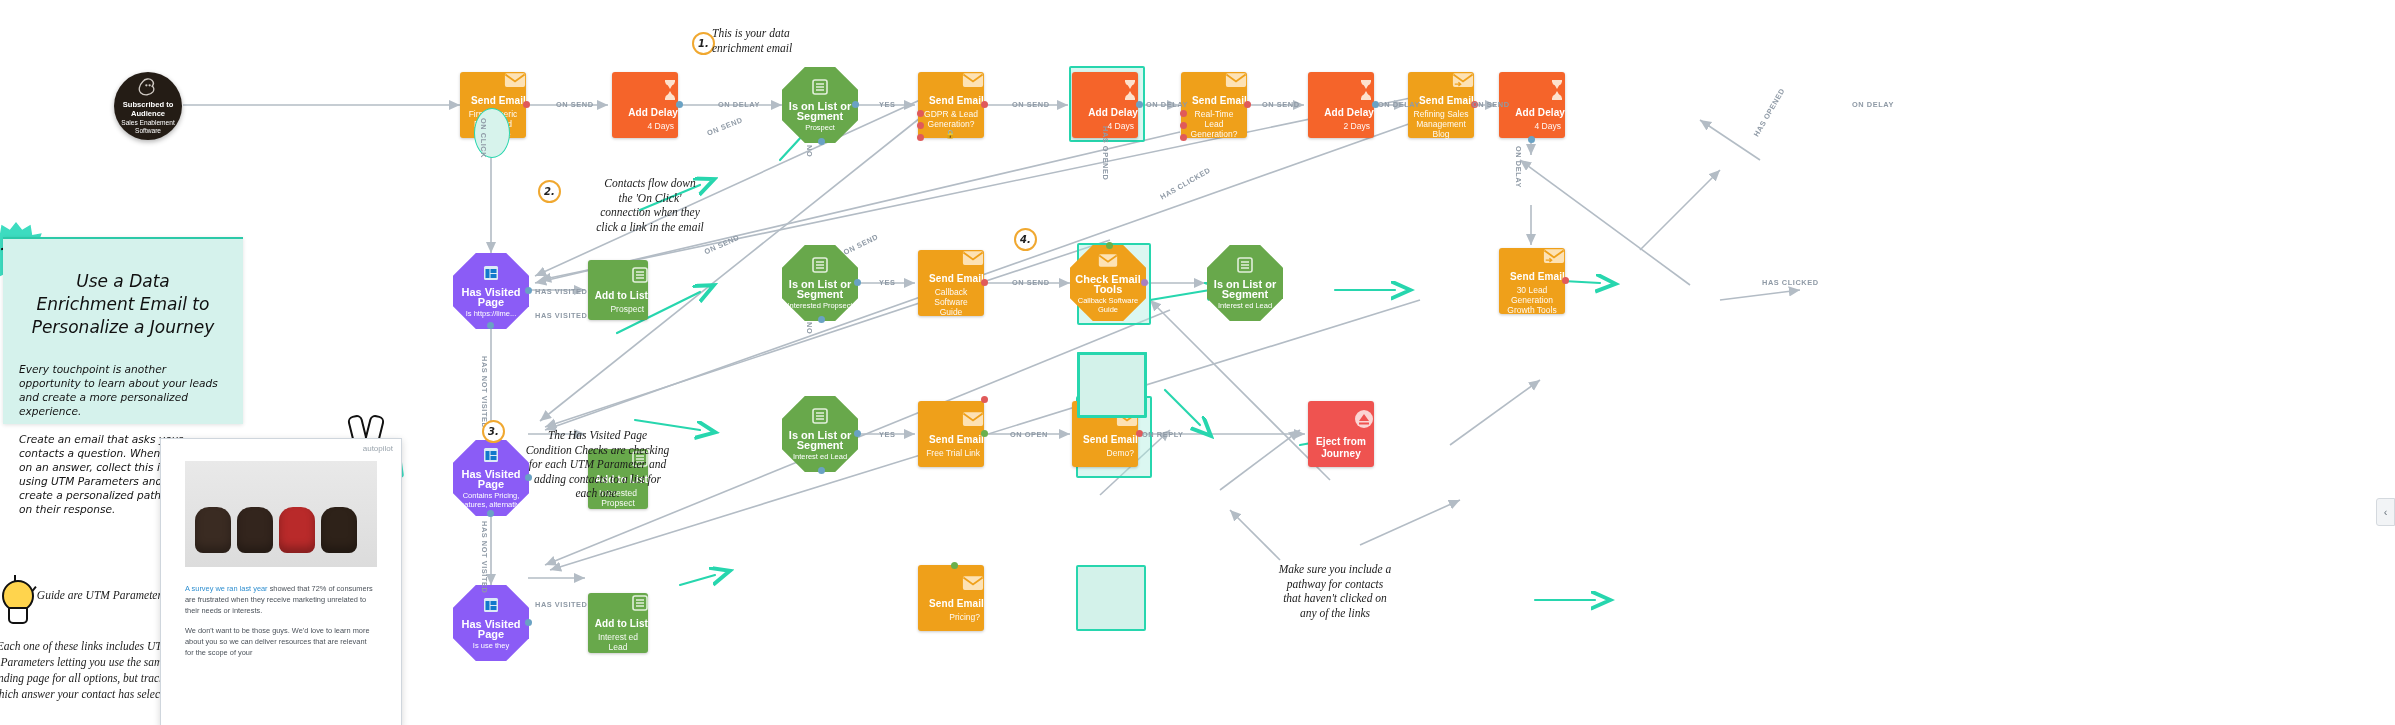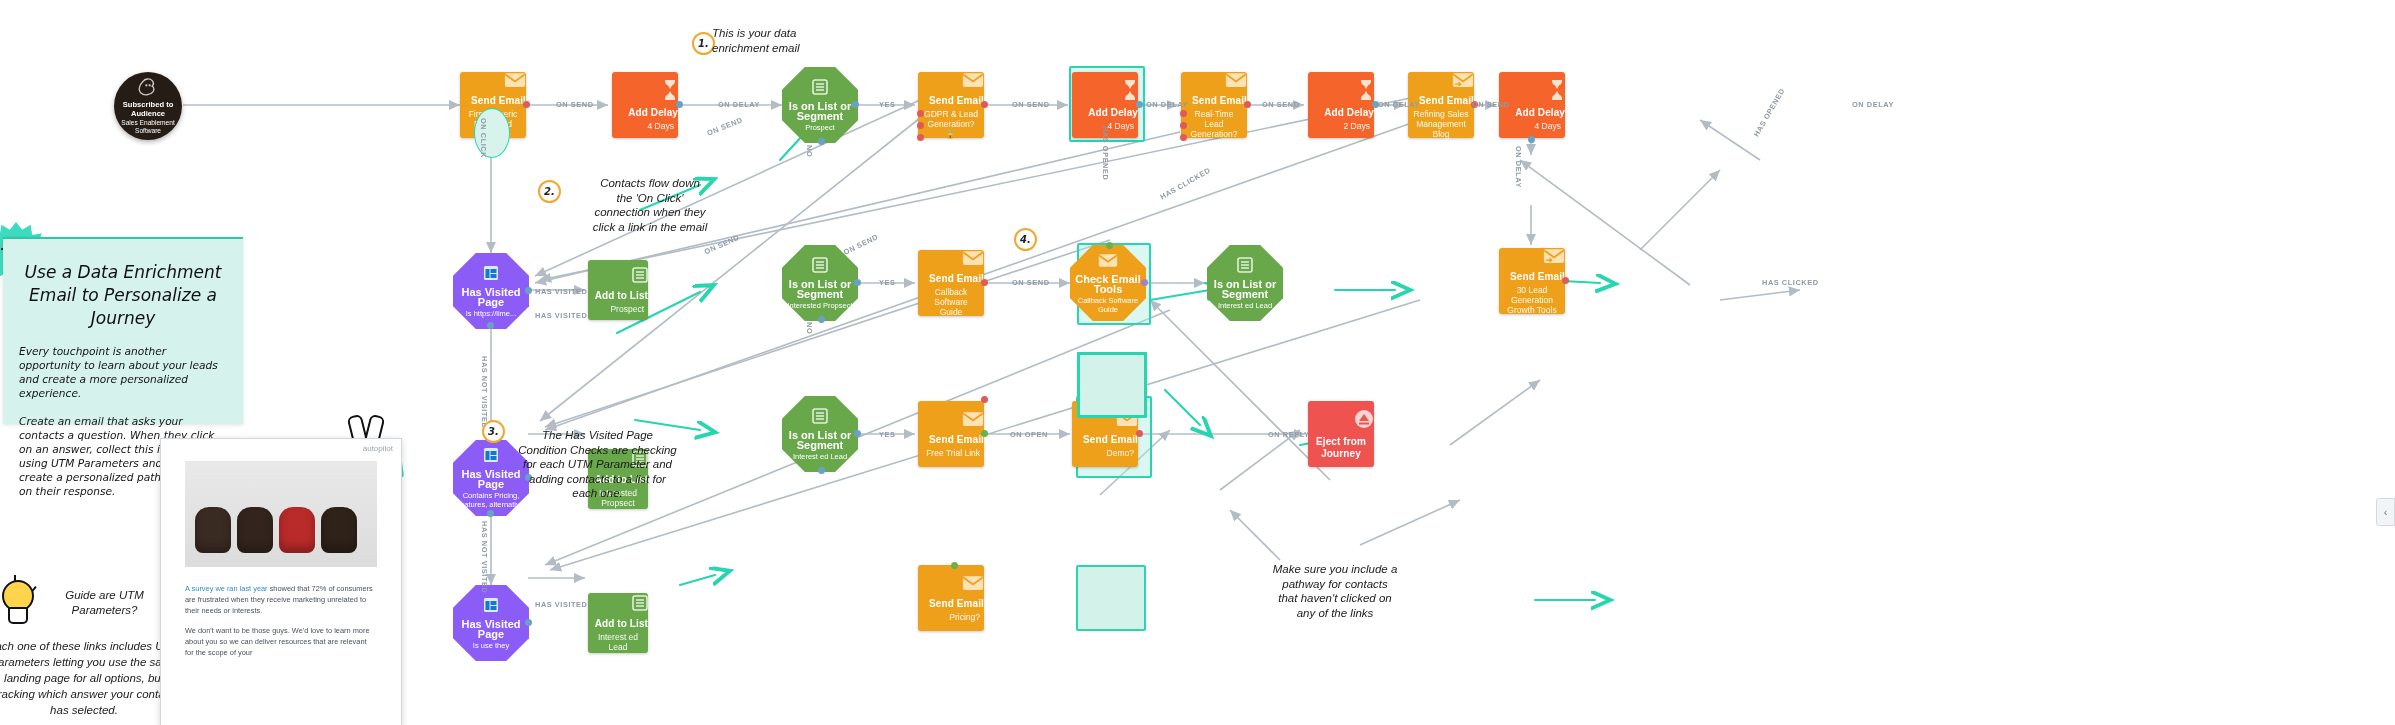--- a/index.html
+++ b/index.html
@@ -48,31 +48,31 @@
   .port.red{background:#e05a5a;}
   .port.blue{background:#6aa2c4;}
   .port.green{background:#6ab04c;}
   .port.purple{background:#a97fbe;}
 
   
   .halo{position:absolute;border:2px solid #27d6ae;background:rgba(170,235,222,.42);border-radius:2px;}
   .halo.empty{background:#d3f2ea;}
 
   
-  .hand{position:absolute;font-family:Liberation Sans, sans-serif;font-style:italic;
+  .hand{position:absolute;font-family:Liberation Serif, serif;font-style:italic;
         color:#1b1b1b;font-size:11.5px;line-height:14.5px;text-align:center;}
   .stepnum{position:absolute;width:19px;height:19px;border-radius:50%;background:#fff;
            border:2px solid #f0a830;color:#222;font-family:"DejaVu Sans",sans-serif;
            font-style:italic;font-size:10px;display:flex;align-items:center;justify-content:center;
            font-weight:bold;}
 
   
   #panel{position:absolute;left:3px;top:237px;width:240px;height:185px;background:#d5f2ec;
          border-top:2px solid #2bc9a8;box-shadow:0 1px 4px rgba(0,0,0,.12);}
-  #panel h1{margin:0;padding:22px 16px 0 16px;font-family:"DejaVu Sans",sans-serif;
+  #panel h1{margin:9px;padding:22px 16px 0 16px;font-family:"DejaVu Sans",sans-serif;
             font-style:italic;font-weight:normal;font-size:17px;line-height:23px;text-align:center;color:#101010;}
   #panel p{margin:0;padding:14px 16px 0 16px;font-family:"DejaVu Sans",sans-serif;font-style:italic;
            font-size:10.6px;line-height:14px;color:#121212;}
 
   
   #burst{position:absolute;left:-12px;top:222px;width:56px;height:56px;}
   #burst .star{width:100%;height:100%;background:#3ddcc0;
       clip-path:polygon(50% 0%,61% 14%,76% 5%,79% 23%,96% 20%,90% 37%,100% 50%,88% 60%,97% 76%,79% 78%,
                         80% 96%,63% 89%,50% 100%,38% 89%,21% 97%,20% 78%,3% 76%,11% 60%,0 50%,11% 37%,4% 20%,21% 23%,24% 5%,39% 14%);}
   #burst .label{position:absolute;left:0;top:0;width:100%;height:100%;display:flex;align-items:center;
@@ -531,21 +531,21 @@
   <div class="edge-label" style="left:879px;top:278px;">YES</div>
   <div class="edge-label" style="left:1012px;top:278px;">ON SEND</div>
   <div class="edge-label vert" style="left:1110px;top:126px;transform:rotate(90deg);">HAS OPENED</div>
   <div class="edge-label" style="left:1157px;top:179px;transform:rotate(-30deg);">HAS CLICKED</div>
   <div class="edge-label vert" style="left:489px;top:356px;transform:rotate(90deg);">HAS NOT VISITED</div>
   <div class="edge-label" style="left:535px;top:311px;">HAS VISITED</div>
   <div class="edge-label vert" style="left:814px;top:322px;transform:rotate(90deg);">NO</div>
   <div class="edge-label" style="left:703px;top:240px;transform:rotate(-24deg);">ON SEND</div>
   <div class="edge-label" style="left:879px;top:430px;">YES</div>
   <div class="edge-label" style="left:1010px;top:430px;">ON OPEN</div>
-  <div class="edge-label" style="left:1268px;top:430px;">ON REPLY</div>
+  <div class="edge-label" style="left:1142px;top:430px;">ON REPLY</div>
   <div class="edge-label vert" style="left:489px;top:521px;transform:rotate(90deg);">HAS NOT VISITED</div>
   <div class="edge-label" style="left:535px;top:600px;">HAS VISITED</div>
   <div class="edge-label" style="left:842px;top:240px;transform:rotate(-26deg);">ON SEND</div>
   <div class="edge-label" style="left:1742px;top:108px;transform:rotate(-60deg);">HAS OPENED</div>
   <div class="edge-label" style="left:1762px;top:278px;">HAS CLICKED</div>
   <div class="edge-label" style="left:1852px;top:100px;">ON DELAY</div>
 
   <div class="stepnum" style="left:692px;top:32px;">1.</div>
   <div class="hand" style="left:712px;top:26px;width:170px;text-align:left;">This is your data<br>enrichment email</div>
 

